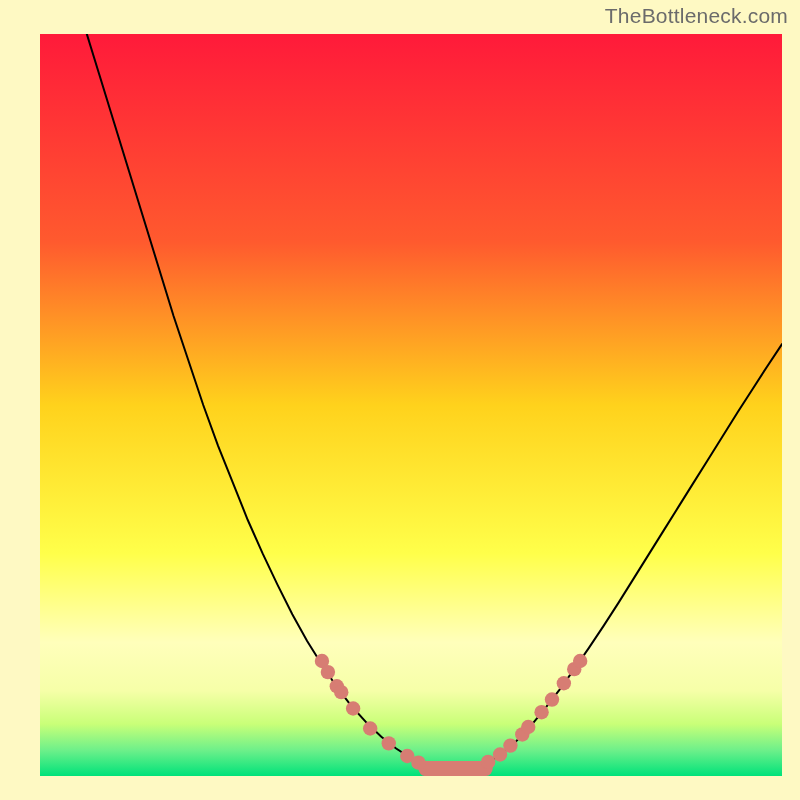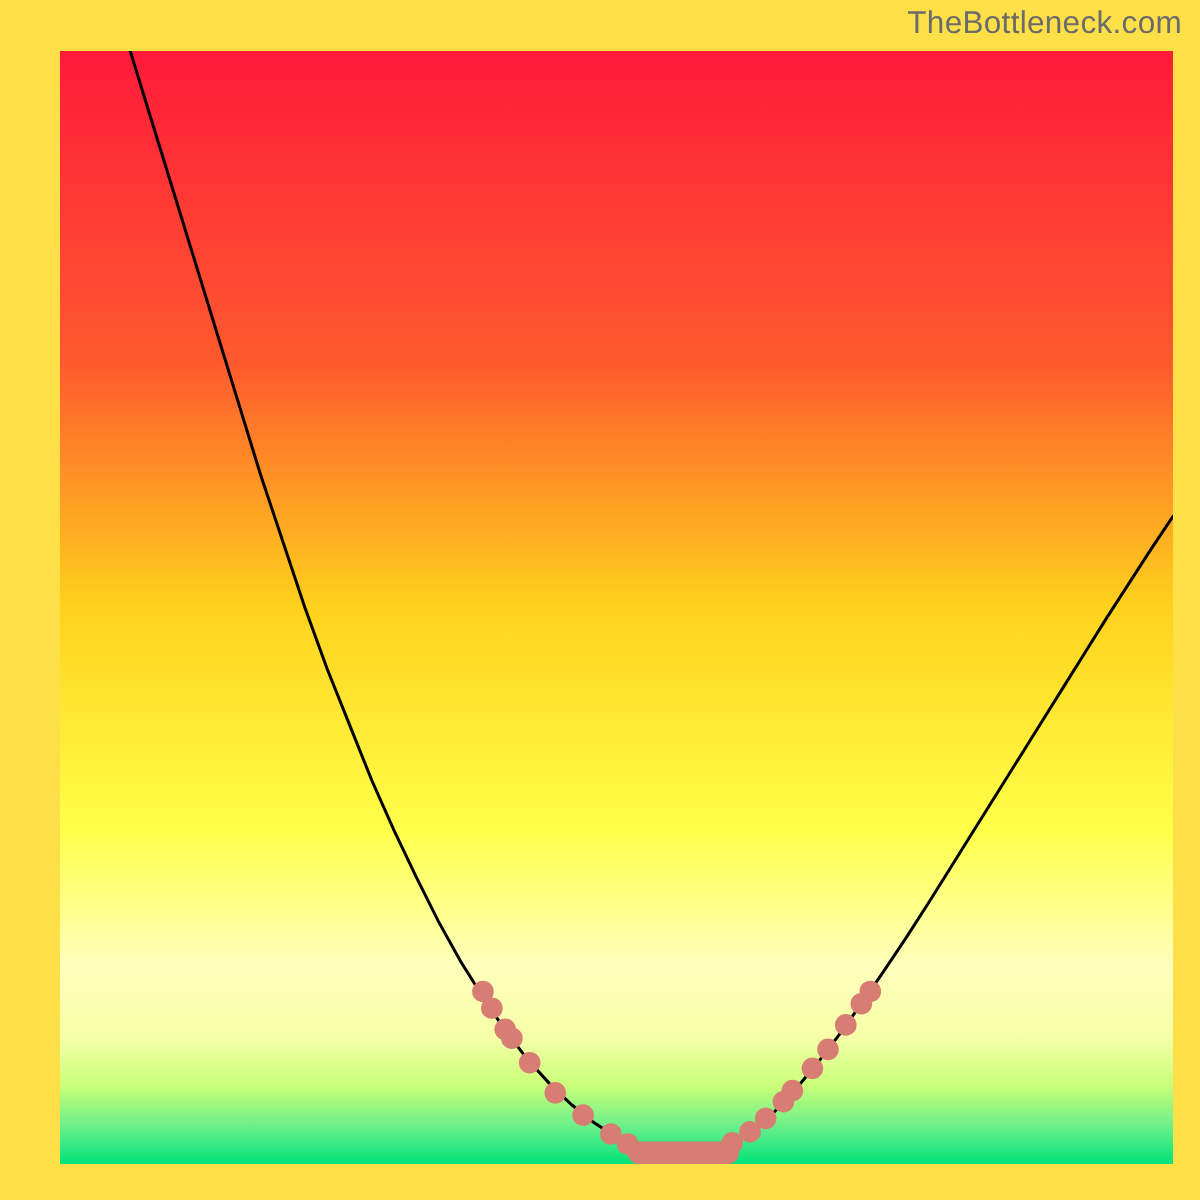--- a/index.html
+++ b/index.html
@@ -8,21 +8,21 @@
     width: 800px;
     height: 800px;
     background: #000;
     overflow: hidden;
     font-family: Arial, Helvetica, sans-serif;
   }
   .frame {
     position: absolute;
     left: 0; top: 0;
     width: 800px; height: 800px;
-    background: #fde047;
+    background: #fef9c3;
   }
   .watermark {
     position: absolute;
     top: 4px;
     right: 12px;
     color: #6b6b6b;
     font-size: 21px;
     letter-spacing: 0.2px;
     font-weight: 400;
     user-select: none;

